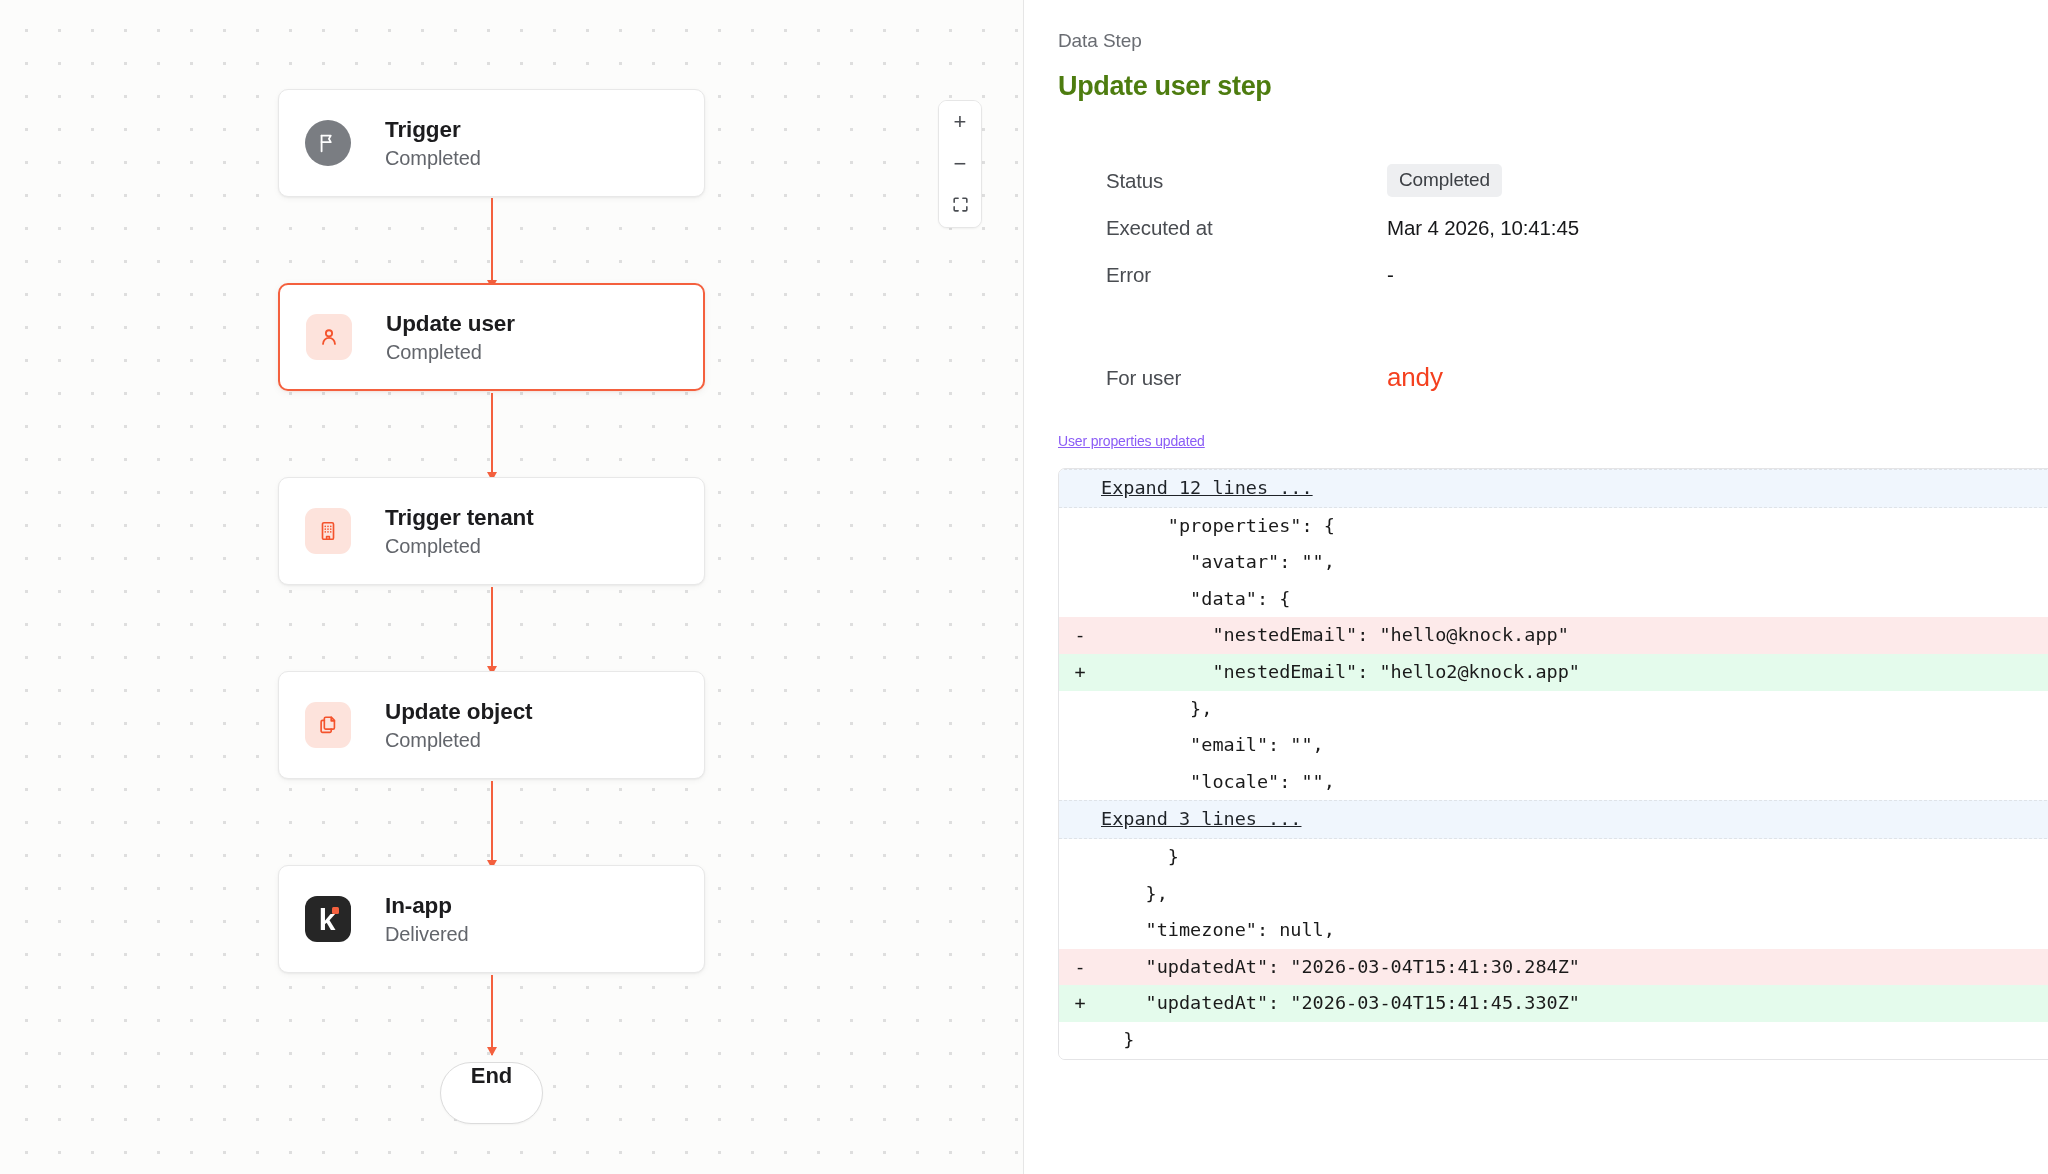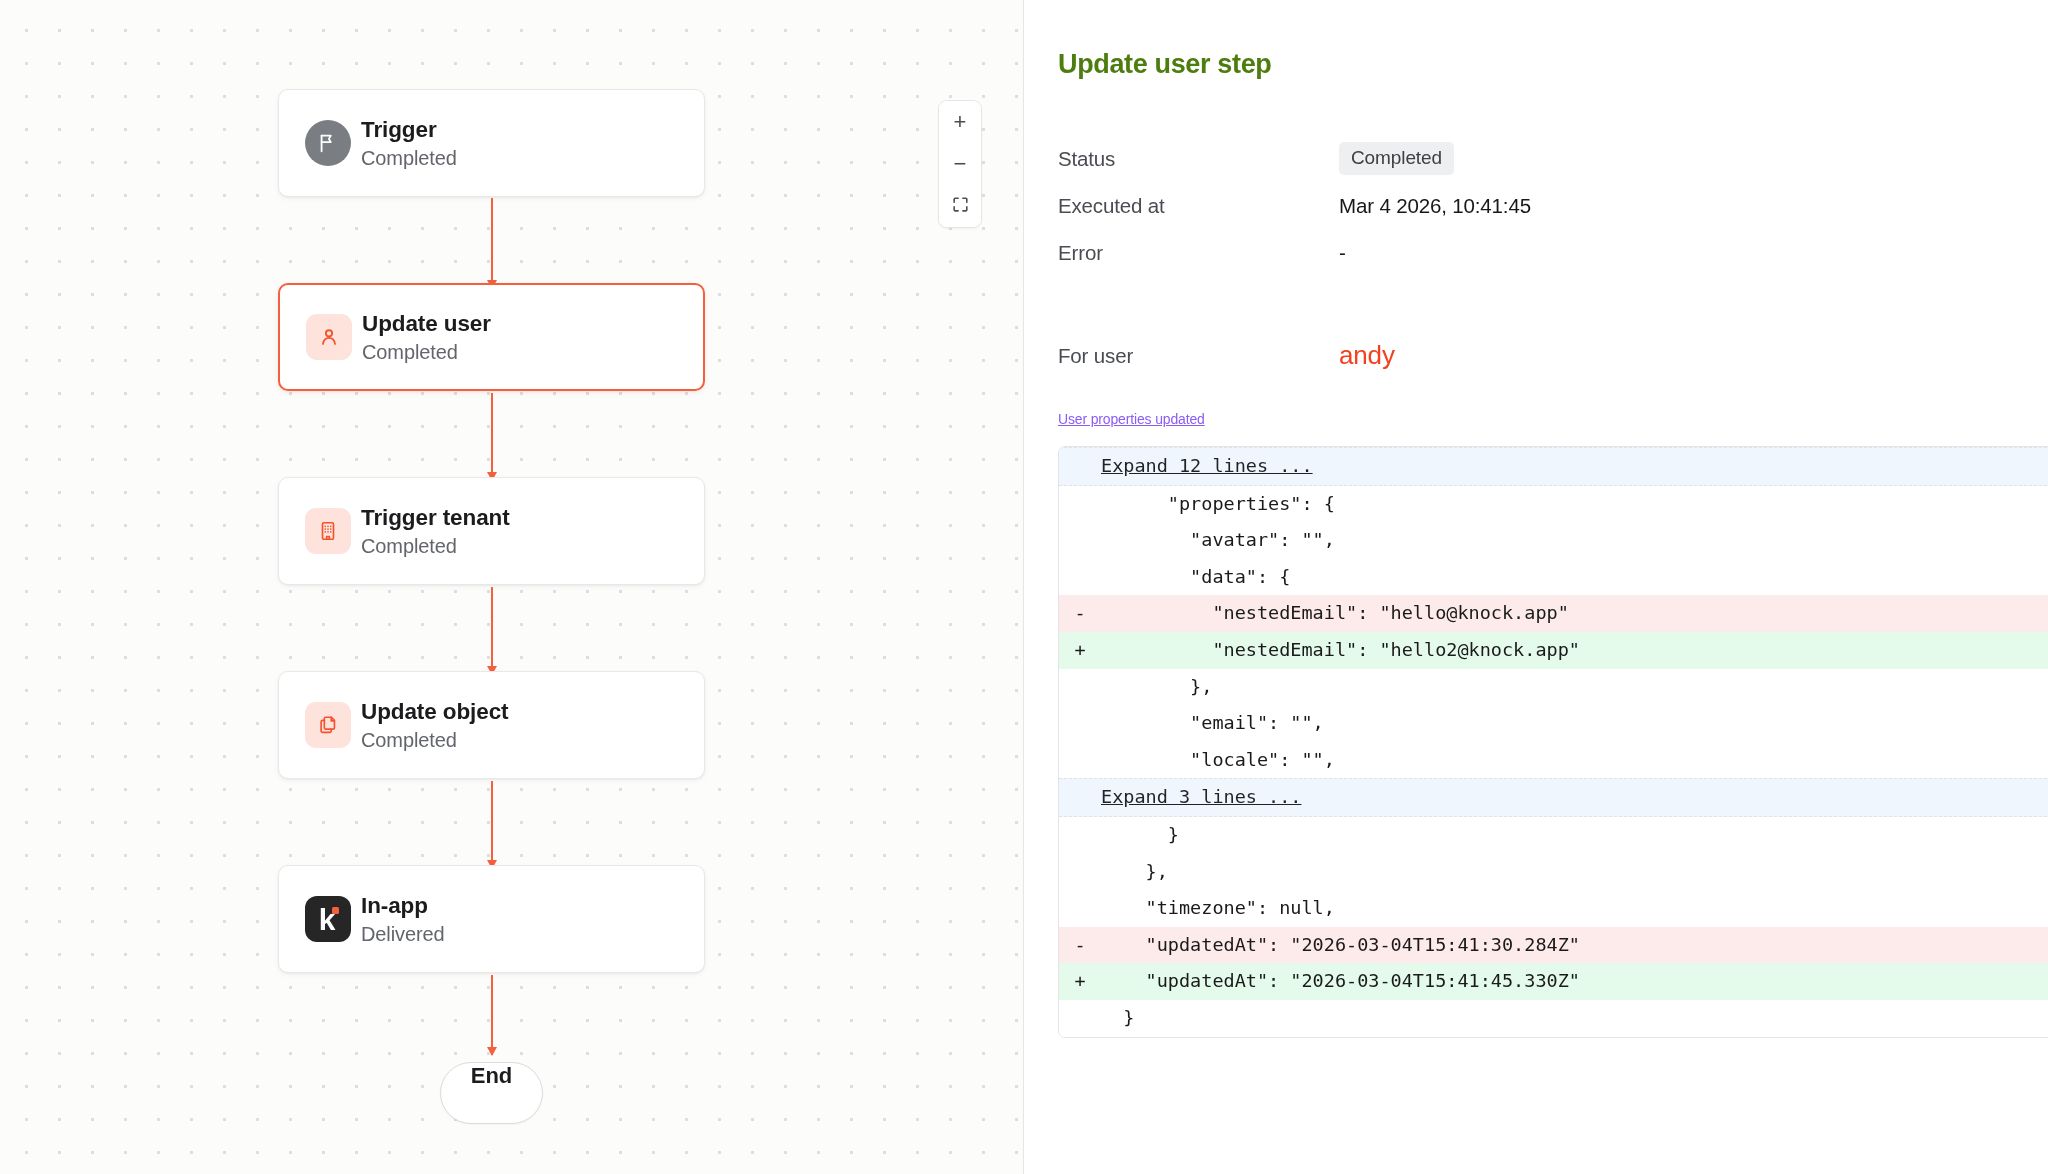--- a/index.html
+++ b/index.html
@@ -28,21 +28,21 @@
   .node {
     position: absolute;
     left: 278px;
     width: 427px;
     background: #ffffff;
     border: 1px solid #e8e8e8;
     border-radius: 10px;
     box-shadow: 0 1px 2px rgba(16,16,16,.05), 0 2px 6px rgba(16,16,16,.04);
     display: flex;
     align-items: center;
-    gap: 10px;
+    gap: 34px;
     padding: 0 26px;
     height: 108px;
   }
   .node.selected {
     border: 2px solid #f4603e;
     box-shadow: 0 1px 2px rgba(244,96,62,.10), 0 2px 8px rgba(16,16,16,.05);
   }
   .node-text { display: flex; flex-direction: column; gap: 4px; }
   .node-title {
     font-size: 22.5px; font-weight: 700; color: #1c1c1e; letter-spacing: -0.1px;
@@ -129,21 +129,21 @@
     margin-top: 19px; letter-spacing: -0.35px;
   }
 
   .meta-list { margin-top: 55px; }
   .meta-row {
     display: flex; align-items: center;
     min-height: 47px;
   }
   .meta-label {
     width: 281px; flex: 0 0 281px;
-    font-size: 20.5px; color: #494c51; letter-spacing: -0.15px;
+    font-size: 20.5px; color: #494c51; letter-spacing: -0.15px; margin-left: 48px;
   }
   .meta-value { font-size: 20.5px; color: #17181a; letter-spacing: -0.15px; }
   .badge {
     display: inline-block;
     background: #eeeff1;
     color: #3d4045;
     border-radius: 5px;
     padding: 5px 12px 6px;
     font-size: 19px;
     letter-spacing: -0.1px;
@@ -289,20 +289,21 @@
             <path d="M15 4h3.5A1.5 1.5 0 0 1 20 5.5V9"></path>
             <path d="M20 15v3.5a1.5 1.5 0 0 1-1.5 1.5H15"></path>
             <path d="M9 20H5.5A1.5 1.5 0 0 1 4 18.5V15"></path>
           </svg>
         </span>
       </button>
     </div>
   </div>
 
   <div class="panel">
+    <div class="panel-eyebrow">Data Step</div>
     <h1 class="panel-title">Update user step</h1>
 
     <div class="meta-list">
       <div class="meta-row">
         <span class="meta-label">Status</span>
         <span class="badge">Completed</span>
       </div>
       <div class="meta-row">
         <span class="meta-label">Executed at</span>
         <span class="meta-value">Mar 4 2026, 10:41:45</span>

